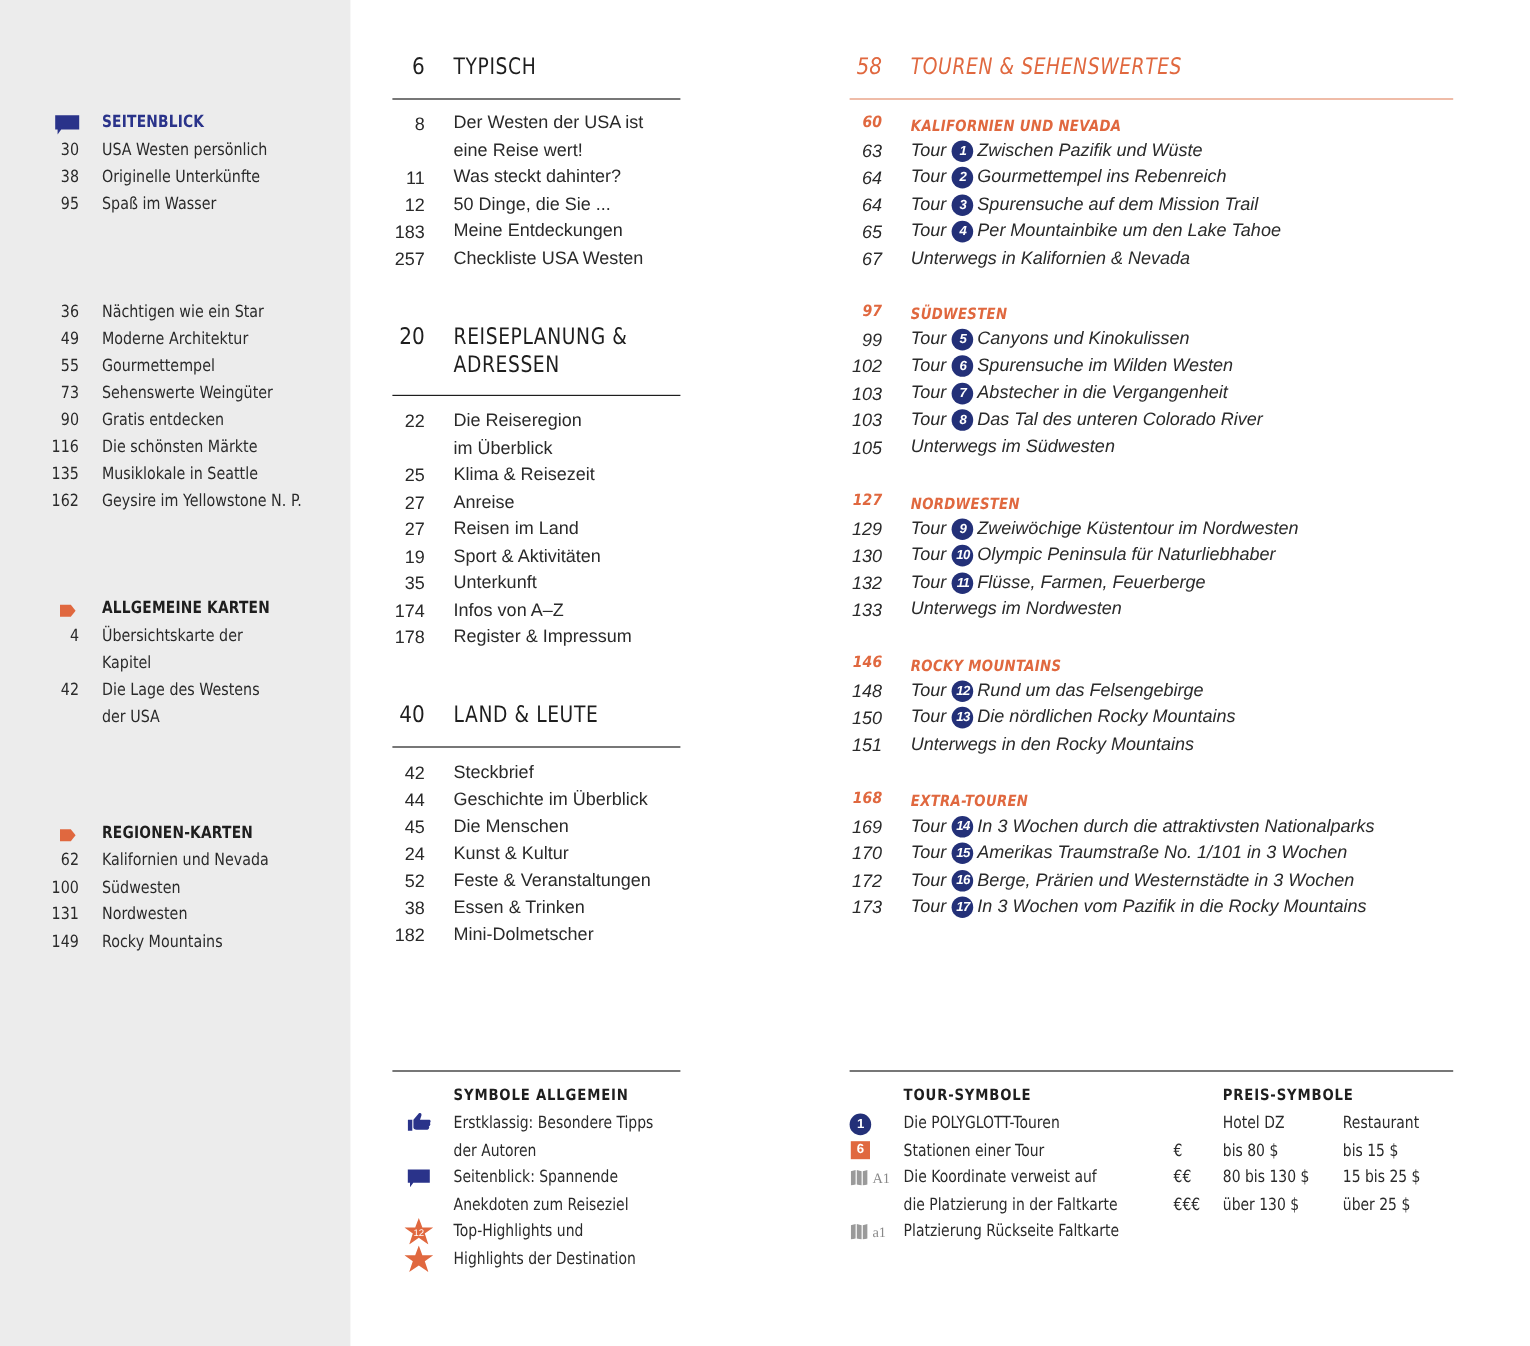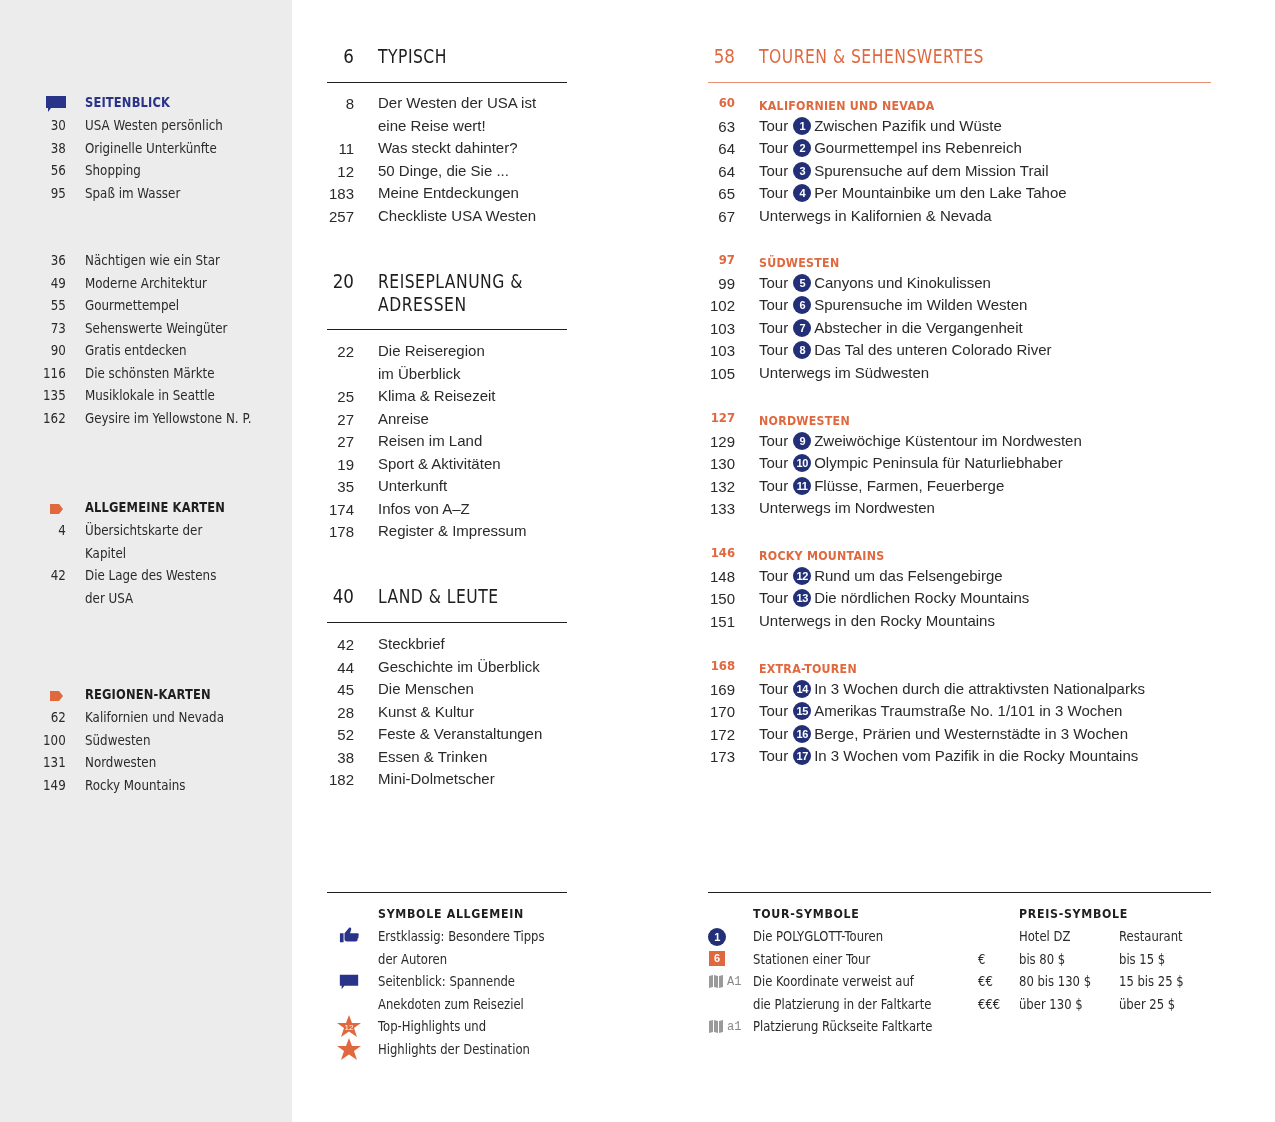--- a/index.html
+++ b/index.html
@@ -14,21 +14,21 @@
   .sb-head .title { position: absolute; left: 85px; top: 2px; font-family: "DejaVu Sans", sans-serif; font-size: 14px; font-weight: bold; letter-spacing: 0.2px; transform: scaleX(0.82); transform-origin: left center; white-space: nowrap; }
   .sb-head .title.blue { color: #2a338a; }
   .sb-head .title.dark { color: #1e1e1e; }
   .sb-row { position: relative; height: 22.5px; font-size: 15px; white-space: nowrap; }
   .sb-row .pg { position: absolute; right: 226px; top: 3px; text-align: right; font-family: "DejaVu Sans", sans-serif; font-size: 14px; transform: scaleX(0.85); transform-origin: right center; color: #2a2a2a; }
   .sb-row .lbl { position: absolute; left: 85px; top: 3px; font-family: "DejaVu Sans", sans-serif; font-size: 14px; transform: scaleX(0.85); transform-origin: left center; color: #2a2a2a; }
 
   
   .col { position: absolute; }
   .col-mid { left: 327px; width: 240px; }
-  .col-right { left: 708px; width: 503px; }
+  .col-right { left: 708px; width: 503px; font-style: italic; }
   .ch-head { position: absolute; left: 0; width: 100%; }
   .ch-head .num { position: absolute; left: 0; width: 27px; text-align: right; font-family: "DejaVu Sans", sans-serif; font-size: 19px; font-weight: normal; color: #1e1e1e; transform: scaleX(0.88); transform-origin: right center; }
   .ch-head .ttl { position: absolute; left: 51px; font-family: "DejaVu Sans", sans-serif; font-size: 19px; color: #1e1e1e; line-height: 23px; transform: scaleX(0.82); transform-origin: left top; white-space: nowrap; letter-spacing: 0.6px; }
   .ch-head.orange .num, .ch-head.orange .ttl { color: #e0683f; }
   .rule { position: absolute; left: 0; width: 100%; height: 1px; background: #1e1e1e; }
   .rule.orange { background: #e59070; }
   .entry { position: absolute; left: 0; width: 100%; font-family: "Liberation Sans", sans-serif; font-size: 15px; color: #2a2a2a; white-space: nowrap; }
   .entry .pg { position: absolute; left: 0; width: 27px; text-align: right; }
   .entry .lbl { position: absolute; left: 51px; line-height: 22.5px; top: -3px; }
   .col-right .entry .pg { width: 27px; }
@@ -37,21 +37,21 @@
   .sub-head .pg { transform: scaleX(0.9); transform-origin: right center; }
   .tour-badge { display: inline-block; width: 18px; height: 18px; border-radius: 50%; background: #233078; color: #fff; font-size: 11px; font-weight: bold; text-align: center; line-height: 18px; vertical-align: 1px; margin: 0 3px 0 5px; font-family: "Liberation Sans", sans-serif; letter-spacing: -0.5px; }
 
   
   .legend { position: absolute; }
   .leg-rule { position: absolute; height: 1px; background: #1e1e1e; }
   .leg-title { position: absolute; font-family: "DejaVu Sans", sans-serif; font-size: 13px; font-weight: bold; color: #1e1e1e; letter-spacing: 0.8px; transform: scaleX(0.85); transform-origin: left center; white-space: nowrap; }
   .leg-text { position: absolute; font-family: "DejaVu Sans", sans-serif; font-size: 14px; color: #2a2a2a; transform: scaleX(0.83); transform-origin: left center; white-space: nowrap; }
   .leg-ico { position: absolute; }
   .station-badge { display: block; width: 16px; height: 15px; background: #e0683f; color: #fff; font-size: 11px; font-weight: bold; text-align: center; line-height: 15px; font-family: "Liberation Sans", sans-serif; }
-  .grid-ref { font-family: Liberation Mono, monospace; font-size: 12px; color: #888; }
+  .grid-ref { font-family: Liberation Serif, serif; font-size: 12px; color: #888; }
 </style>
 </head>
 <body>
 
 <div class="sidebar">
 
   <div class="sb-section" style="top:92px;">
     <div class="sb-head">
       <svg class="ico" viewBox="0 0 24 18">
           <path d="M2 1 H22 V13 H7 L4 17 V13 H2 Z" fill="#2a338a"></path>
@@ -60,24 +60,20 @@
     </div>
     <div class="sb-row">
         <span class="pg">30</span>
         <span class="lbl">USA Westen persönlich</span>
       </div>
     <div class="sb-row">
         <span class="pg">38</span>
         <span class="lbl">Originelle Unterkünfte</span>
       </div>
     <div class="sb-row">
-        <span class="pg">56</span>
-        <span class="lbl">Shopping</span>
-      </div>
-    <div class="sb-row">
         <span class="pg">95</span>
         <span class="lbl">Spaß im Wasser</span>
       </div>
   </div>
 
   <div class="sb-section" style="top:249px;">
     <div class="sb-row">
         <span class="pg">36</span>
         <span class="lbl">Nächtigen wie ein Star</span>
       </div>
@@ -245,21 +241,21 @@
     </div>
   <div class="entry" style="top:658.5px;">
       <span class="pg">44</span>
       <span class="lbl">Geschichte im Überblick</span>
     </div>
   <div class="entry" style="top:681px;">
       <span class="pg">45</span>
       <span class="lbl">Die Menschen</span>
     </div>
   <div class="entry" style="top:703.5px;">
-      <span class="pg">28</span>
+      <span class="pg">24</span>
       <span class="lbl">Kunst &amp; Kultur</span>
     </div>
   <div class="entry" style="top:726px;">
       <span class="pg">52</span>
       <span class="lbl">Feste &amp; Veranstaltungen</span>
     </div>
   <div class="entry" style="top:748.5px;">
       <span class="pg">38</span>
       <span class="lbl">Essen &amp; Trinken</span>
     </div>

